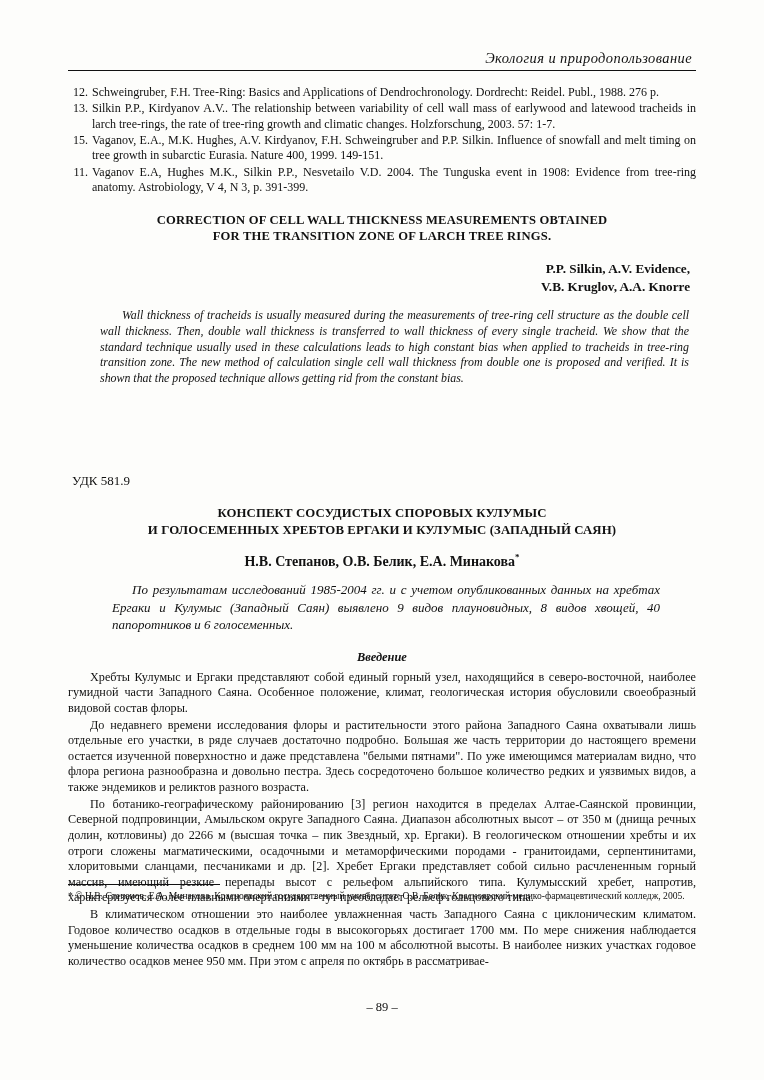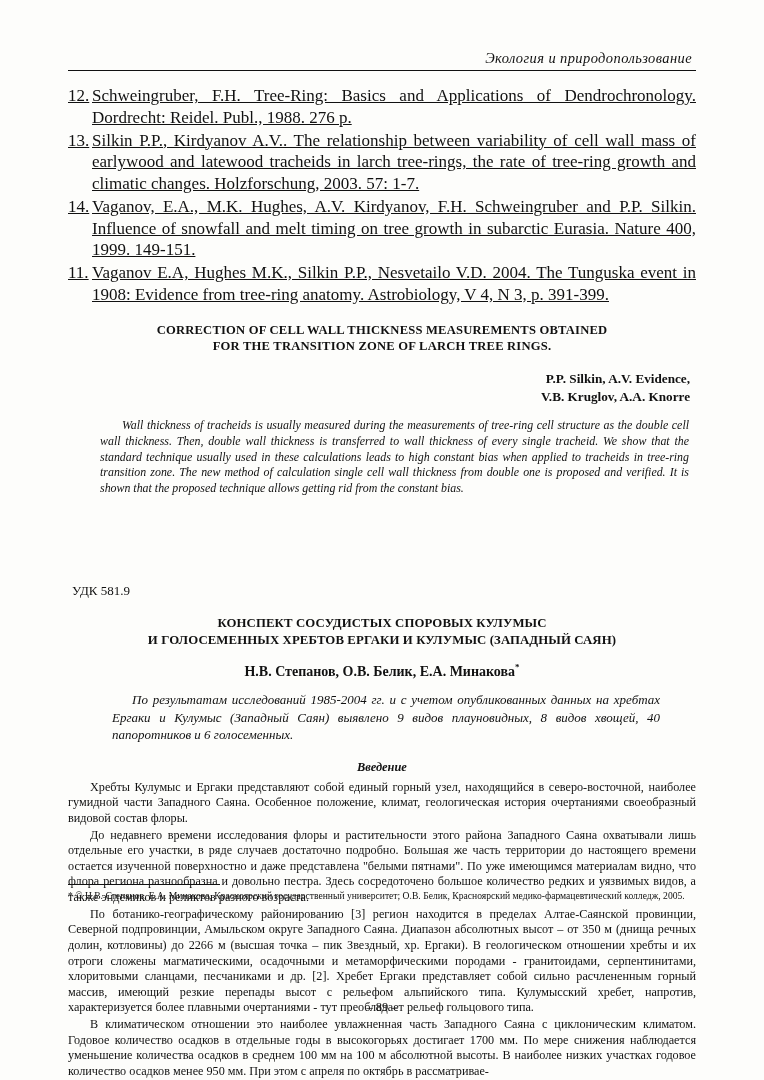--- a/index.html
+++ b/index.html
@@ -33,24 +33,23 @@
     padding-right: 4px;
     padding-bottom: 3px;
   }
   .runhead-rule {
     border-bottom: 1.2px solid #111;
     margin-bottom: 14px;
   }
 
   
   .reflist {
-    font-size: 17px;
+    font-size: 12px;
     line-height: 1.28;
     text-align: justify;
-    text-decoration: underline;
   }
   .refitem {
     display: flex;
     margin-bottom: 1px;
   }
   .refnum {
     width: 20px;
     flex: 0 0 20px;
     text-align: right;
     padding-right: 4px;
@@ -175,21 +174,21 @@
     <div class="reflist">
       <div class="refitem">
         <div class="refnum">12.</div>
         <div class="reftext">Schweingruber, F.H. Tree-Ring: Basics and Applications of Dendrochronology. Dordrecht: Reidel. Publ., 1988. 276 p.</div>
       </div>
       <div class="refitem">
         <div class="refnum">13.</div>
         <div class="reftext">Silkin P.P., Kirdyanov A.V.. The relationship between variability of cell wall mass of earlywood and latewood tracheids in larch tree-rings, the rate of tree-ring growth and climatic changes. Holzforschung, 2003. 57: 1-7.</div>
       </div>
       <div class="refitem">
-        <div class="refnum">14.</div>
+        <div class="refnum">15.</div>
         <div class="reftext">Vaganov, E.A., M.K. Hughes, A.V. Kirdyanov, F.H. Schweingruber and P.P. Silkin. Influence of snowfall and melt timing on tree growth in subarctic Eurasia. Nature 400, 1999. 149-151.</div>
       </div>
       <div class="refitem">
         <div class="refnum">11.</div>
         <div class="reftext">Vaganov E.A, Hughes M.K., Silkin P.P., Nesvetailo V.D. 2004. The Tunguska event in 1908: Evidence from tree-ring anatomy. Astrobiology, V 4, N 3, p. 391-399.</div>
       </div>
     </div>
 
     <div class="en-title">
       <div>CORRECTION OF CELL WALL THICKNESS MEASUREMENTS OBTAINED</div>
@@ -212,21 +211,21 @@
 
     <div class="ru-authors">
       <span>Н.В. Степанов, О.В. Белик, Е.А. Минакова</span><sup>*</sup>
     </div>
 
     <div class="ru-abstract">По результатам исследований 1985-2004 гг. и с учетом опубликованных данных на хребтах Ергаки и Кулумыс (Западный Саян) выявлено 9 видов плауновидных, 8 видов хвощей, 40 папоротников и 6 голосеменных.</div>
 
     <div class="section-head">Введение</div>
 
     <div class="body-text">
-      <p>Хребты Кулумыс и Ергаки представляют собой единый горный узел, находящийся в северо-восточной, наиболее гумидной части Западного Саяна. Особенное положение, климат, геологическая история очертаниями своеобразный видовой состав флоры.</p>
+      <p>Хребты Кулумыс и Ергаки представляют собой единый горный узел, находящийся в северо-восточной, наиболее гумидной части Западного Саяна. Особенное положение, климат, геологическая история обусловили своеобразный видовой состав флоры.</p>
       <p>До недавнего времени исследования флоры и растительности этого района Западного Саяна охватывали лишь отдельные его участки, в ряде случаев достаточно подробно. Большая же часть территории до настоящего времени остается изученной поверхностно и даже представлена "белыми пятнами". По уже имеющимся материалам видно, что флора региона разнообразна и довольно пестра. Здесь сосредоточено большое количество редких и уязвимых видов, а также эндемиков и реликтов разного возраста.</p>
       <p>По ботанико-географическому районированию [3] регион находится в пределах Алтае-Саянской провинции, Северной подпровинции, Амыльском округе Западного Саяна. Диапазон абсолютных высот – от 350 м (днища речных долин, котловины) до 2266 м (высшая точка – пик Звездный, хр. Ергаки). В геологическом отношении хребты и их отроги сложены магматическими, осадочными и метаморфическими породами - гранитоидами, серпентинитами, хлоритовыми сланцами, песчаниками и др. [2]. Хребет Ергаки представляет собой сильно расчлененным горный массив, имеющий резкие перепады высот с рельефом альпийского типа. Кулумысский хребет, напротив, характеризуется более плавными очертаниями - тут преобладает рельеф гольцового типа.</p>
       <p>В климатическом отношении это наиболее увлажненная часть Западного Саяна с циклоническим климатом. Годовое количество осадков в отдельные годы в высокогорьях достигает 1700 мм. По мере снижения наблюдается уменьшение количества осадков в среднем 100 мм на 100 м абсолютной высоты. В наиболее низких участках годовое количество осадков менее 950 мм. При этом с апреля по октябрь в рассматривае-</p>
     </div>
 
   </div>
 
   <div class="footnote-wrap">
     <div class="footnote-rule"></div>
     <div class="footnote">* © Н.В. Степанов, Е.А. Минакова, Красноярский государственный университет; О.В. Белик, Красноярский медико-фармацевтический колледж, 2005.</div>

